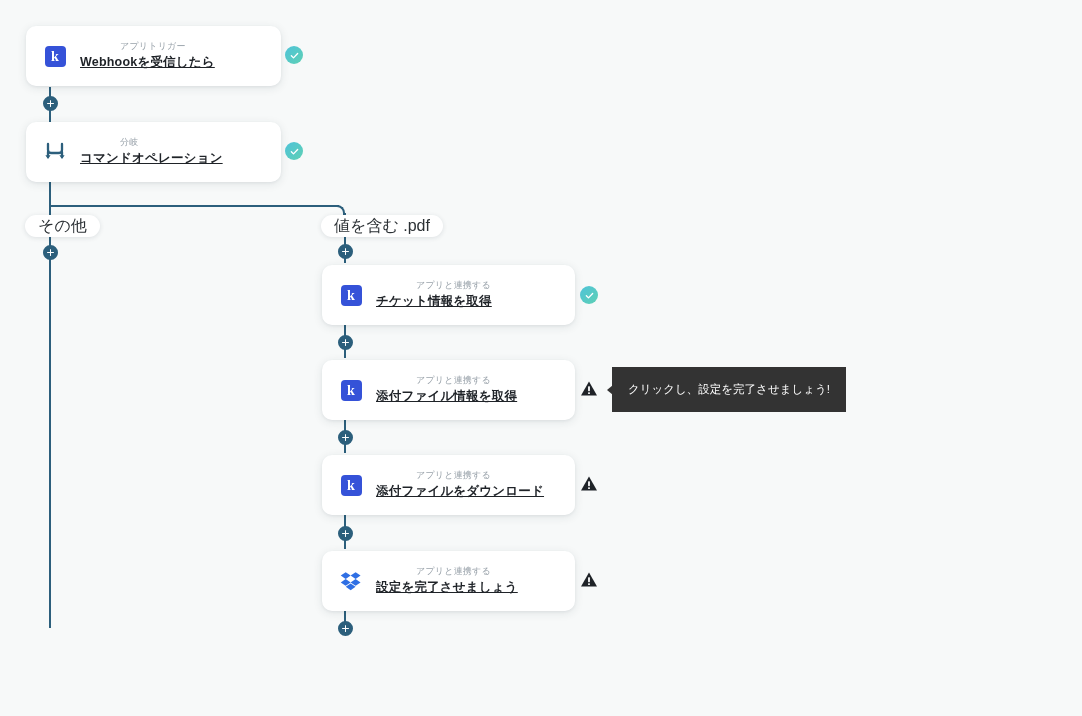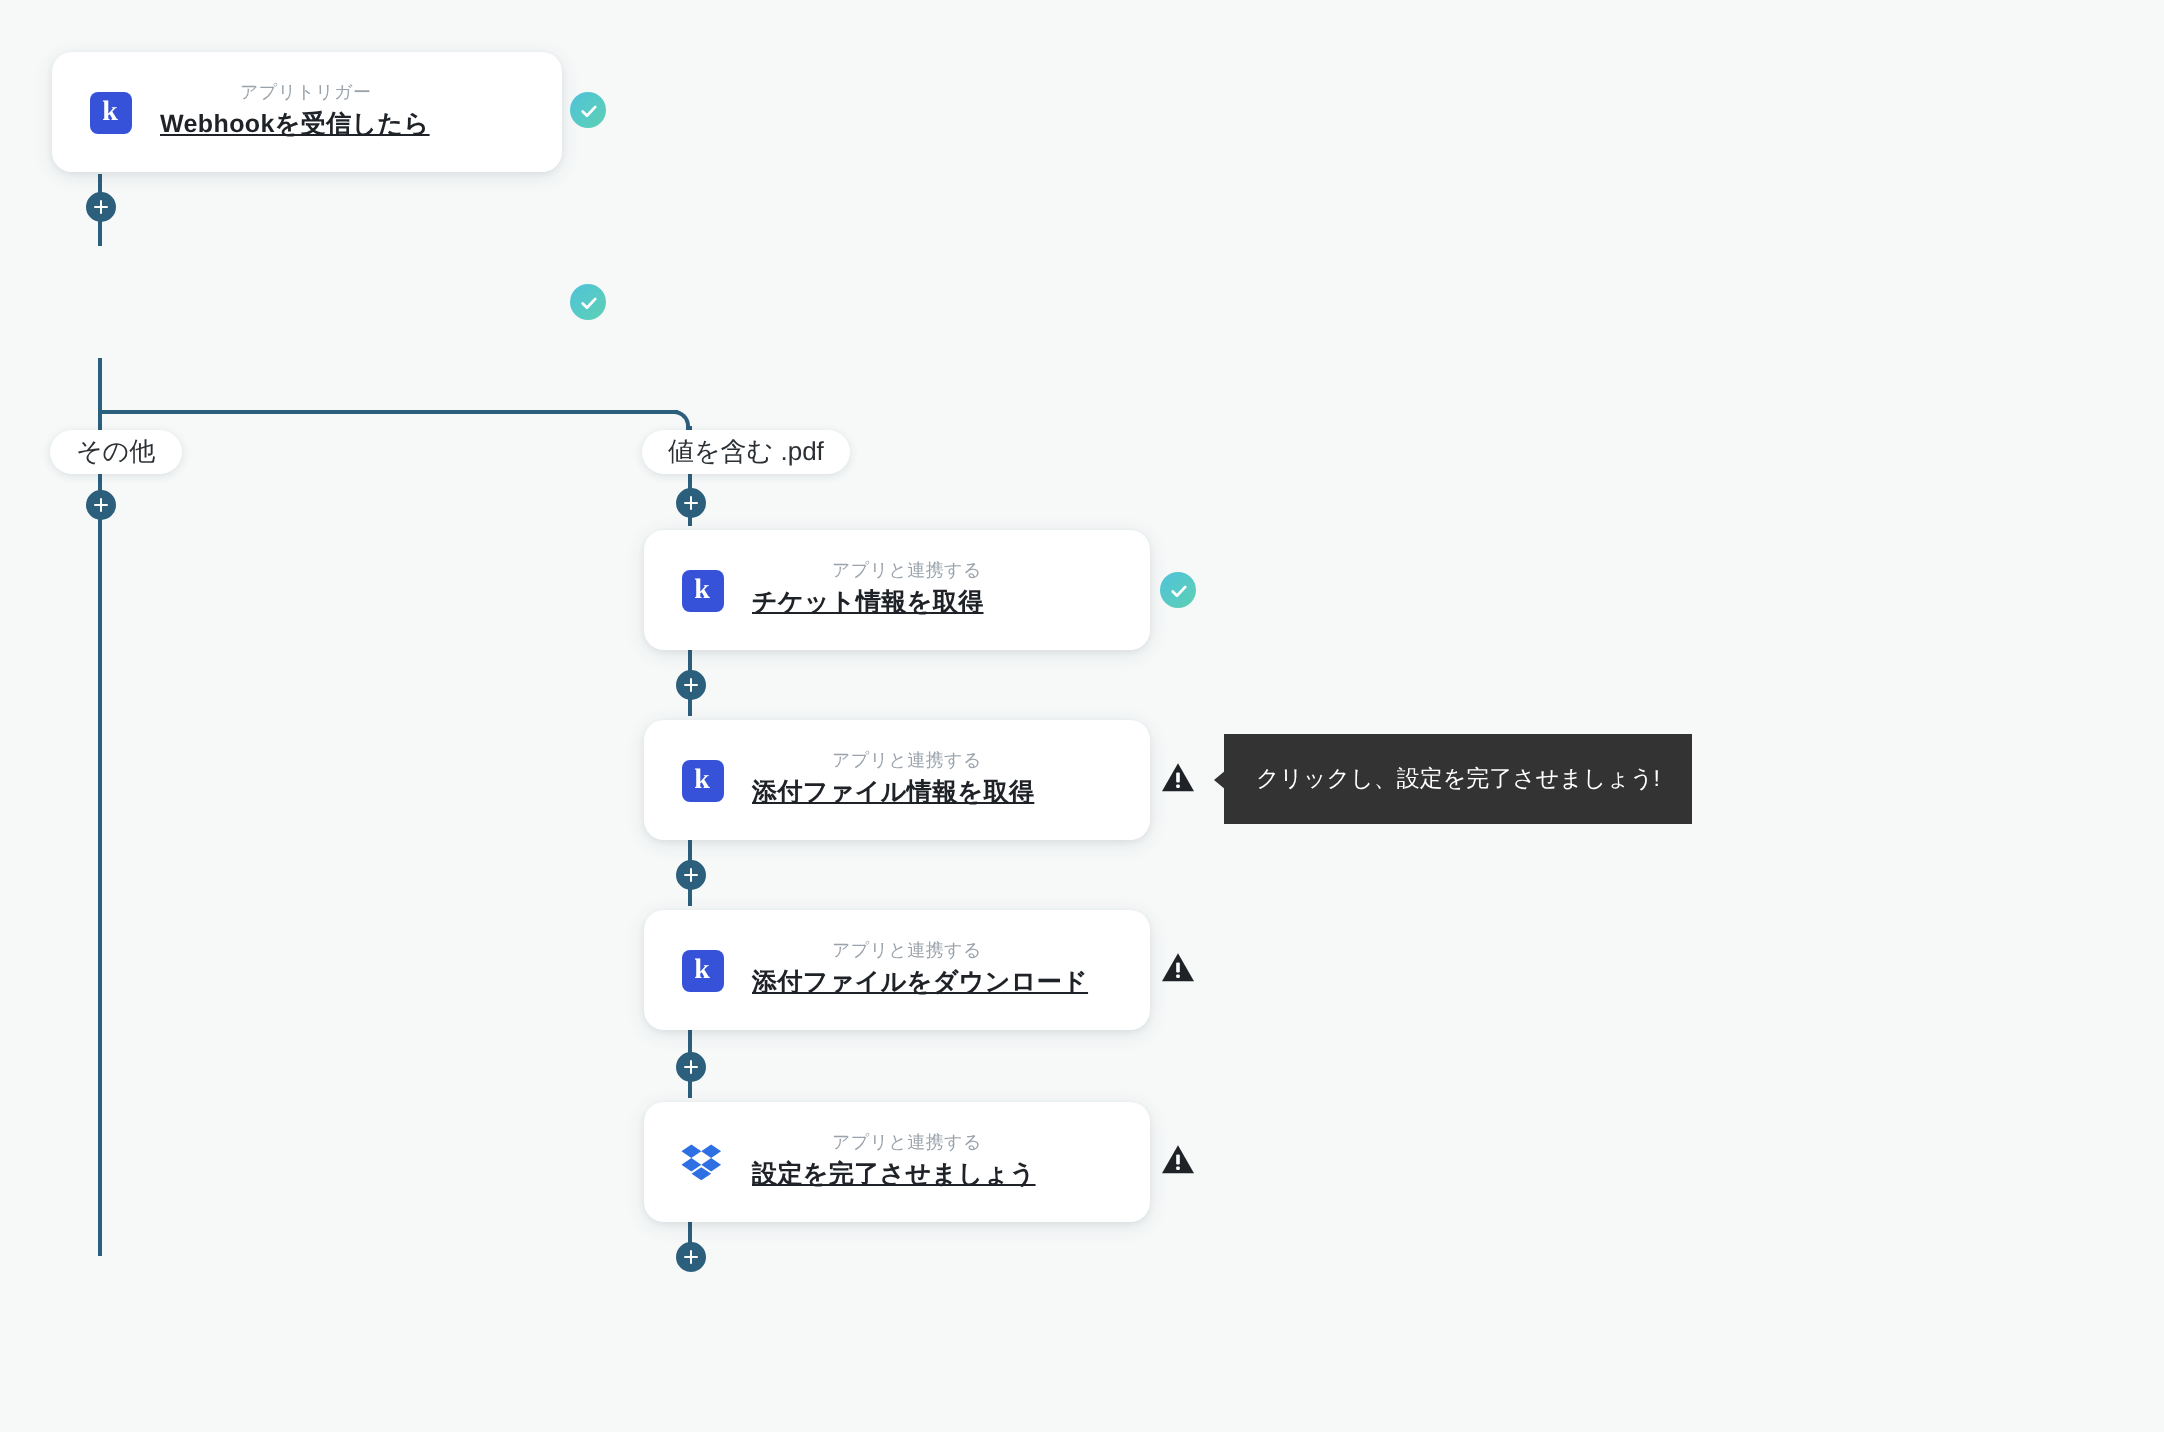--- a/index.html
+++ b/index.html
@@ -155,21 +155,21 @@
   
   .branch-label {
     position: absolute;
     background: #ffffff;
     border-radius: 14px;
     height: 22px;
     display: flex;
     align-items: center;
     justify-content: center;
     padding: 0 13px;
-    font-size: 13px;
+    font-size: 16px;
     color: #2b3034;
     box-shadow: 0 1px 5px rgba(26, 45, 60, 0.12);
     white-space: nowrap;
     z-index: 5;
     cursor: pointer;
   }
 
   
   .tooltip {
     position: absolute;
@@ -231,20 +231,35 @@
       <span class="card-sub">アプリトリガー</span>
       <span class="card-title">Webhookを受信したら</span>
     </span>
   </div>
   <div class="badge badge-ok" style="left:285px; top:46px;">
     <svg viewBox="0 0 14 14">
       <path d="M3 7.3 L5.7 10 L11 4.4" fill="none" stroke="#ffffff" stroke-width="1.7" stroke-linecap="round" stroke-linejoin="round"></path>
     </svg>
   </div>
 
+  <div class="card" style="left:26px; top:122px; width:255px; height:60px;">
+    <span class="card-icon">
+      <svg viewBox="0 0 22 22" width="22" height="22">
+        <path d="M4 3 L4 9 Q4 12 7.5 12 L14.5 12 Q18 12 18 9 L18 3" fill="none" stroke="#2c5f7c" stroke-width="2.3" stroke-linecap="round"></path>
+        <path d="M4 11 L4 16" fill="none" stroke="#2c5f7c" stroke-width="2.3" stroke-linecap="round"></path>
+        <path d="M18 11 L18 16" fill="none" stroke="#2c5f7c" stroke-width="2.3" stroke-linecap="round"></path>
+        <path d="M1.4 14.2 L4 18 L6.6 14.2 Z" fill="#2c5f7c"></path>
+        <path d="M15.4 14.2 L18 18 L20.6 14.2 Z" fill="#2c5f7c"></path>
+      </svg>
+    </span>
+    <span class="card-text">
+      <span class="card-sub">分岐</span>
+      <span class="card-title">コマンドオペレーション</span>
+    </span>
+  </div>
   <div class="badge badge-ok" style="left:285px; top:142px;">
     <svg viewBox="0 0 14 14">
       <path d="M3 7.3 L5.7 10 L11 4.4" fill="none" stroke="#ffffff" stroke-width="1.7" stroke-linecap="round" stroke-linejoin="round"></path>
     </svg>
   </div>
 
   <div class="branch-label" style="left:25px; top:215px;">
     <span>その他</span>
   </div>
   <div class="branch-label" style="left:321px; top:215px;">

